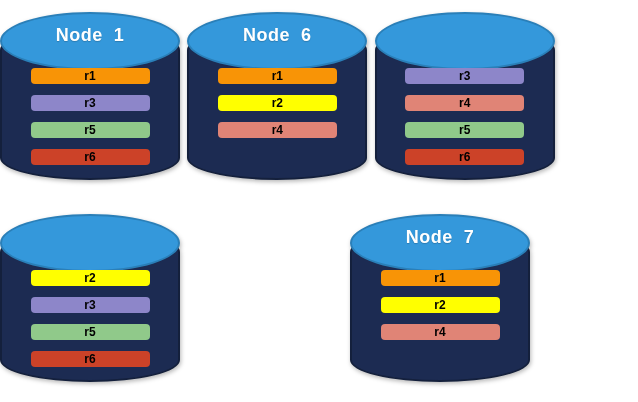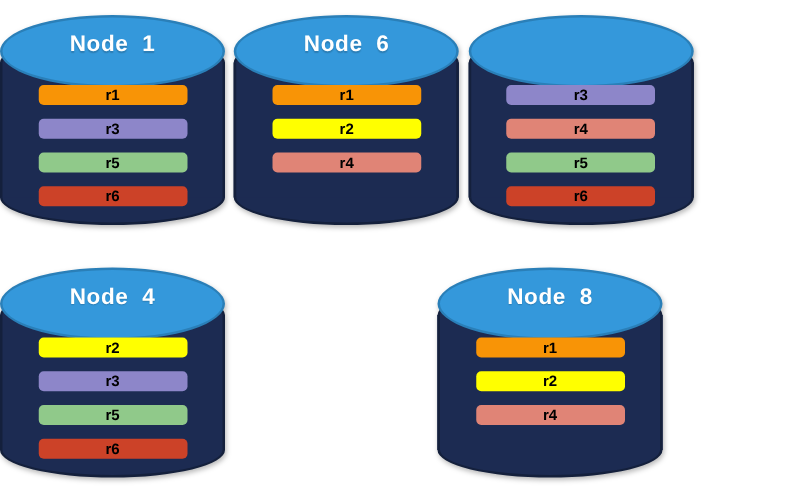--- a/index.html
+++ b/index.html
@@ -156,33 +156,32 @@
           <div class="replica-bar" style="background: rgb(144, 201, 138);">r5</div>
           <div class="replica-bar" style="background: rgb(204, 66, 40);">r6</div>
         </div>
       </div>
     </div>
   <div class="node-row row-bottom">
       <div class="node">
         <div class="cyl-body"></div>
         <div class="cyl-body-flat"></div>
         <div class="cyl-top"></div>
-        <div class="node-label">Node  4</div>
         <div class="replica-stack">
           <div class="replica-bar" style="background: rgb(255, 255, 0);">r2</div>
           <div class="replica-bar" style="background: rgb(141, 134, 201);">r3</div>
           <div class="replica-bar" style="background: rgb(144, 201, 138);">r5</div>
           <div class="replica-bar" style="background: rgb(204, 66, 40);">r6</div>
         </div>
       </div>
       <div class="node">
         <div class="cyl-body"></div>
         <div class="cyl-body-flat"></div>
         <div class="cyl-top"></div>
-        <div class="node-label">Node  8</div>
+        <div class="node-label">Node  7</div>
         <div class="replica-stack">
           <div class="replica-bar" style="background: rgb(248, 148, 6);">r1</div>
           <div class="replica-bar" style="background: rgb(255, 255, 0);">r2</div>
           <div class="replica-bar" style="background: rgb(224, 132, 118);">r4</div>
         </div>
       </div>
     </div>
 </div>
 
 </body></html>

